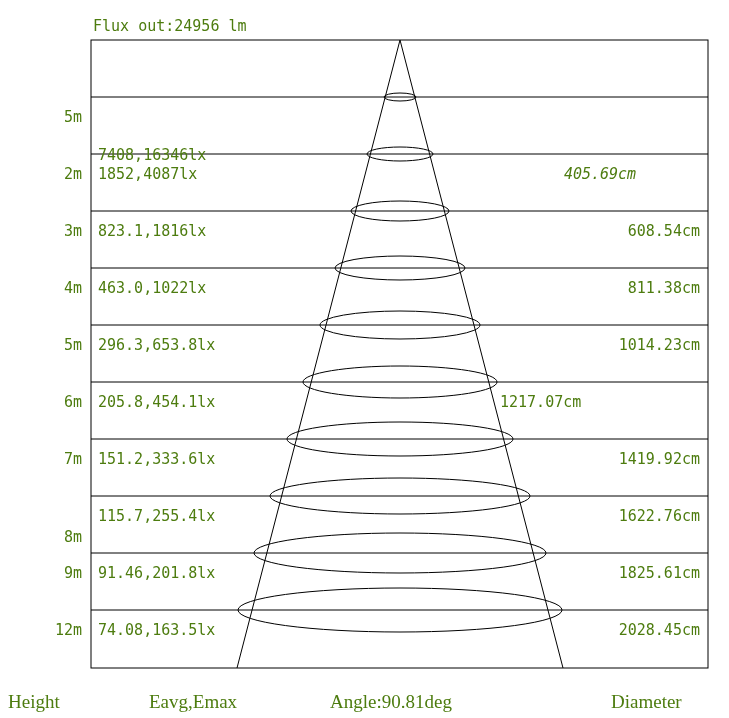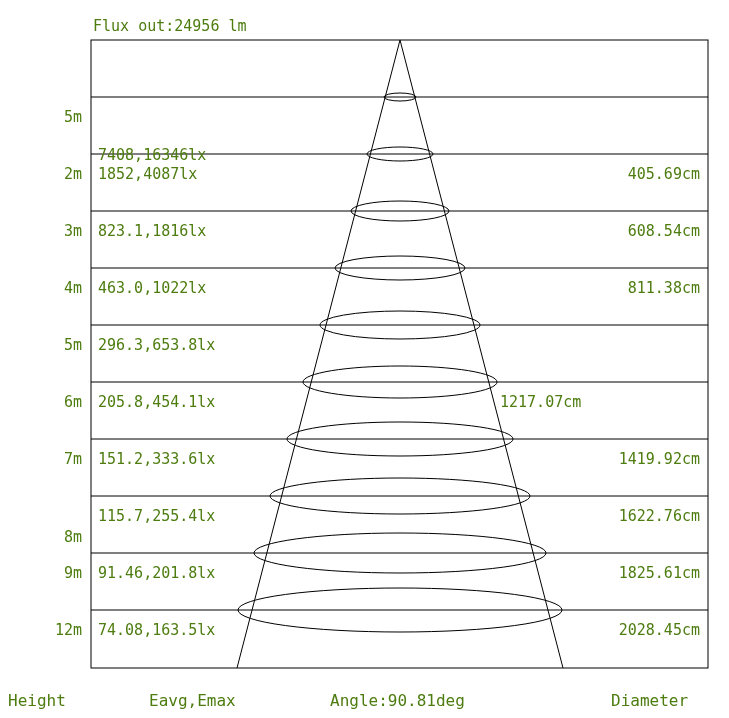--- a/index.html
+++ b/index.html
@@ -32,21 +32,22 @@
     white-space: pre;
     color: #4d7c0f;
   }
   .flux-label {
     font-size: 15px;
   }
   .height-label {
     text-align: right;
   }
   .footer-label {
-    font-size: 16px;
+    font-size: 19px;
+    font-family: Liberation Serif, serif;
   }
 </style>
 </head>
 <body>
 
 <div id="stage">
 
   <svg id="diagram-svg" width="729" height="718" viewBox="0 0 729 718">
 
     <rect x="91" y="40" width="617" height="628" fill="none" stroke="#000000" stroke-width="1"></rect>
@@ -100,23 +101,24 @@
   <div class="lbl" style="left:98px; top:165px;">1852,4087lx</div>
   <div class="lbl" style="left:98px; top:222px;">823.1,1816lx</div>
   <div class="lbl" style="left:98px; top:279px;">463.0,1022lx</div>
   <div class="lbl" style="left:98px; top:336px;">296.3,653.8lx</div>
   <div class="lbl" style="left:98px; top:393px;">205.8,454.1lx</div>
   <div class="lbl" style="left:98px; top:450px;">151.2,333.6lx</div>
   <div class="lbl" style="left:98px; top:507px;">115.7,255.4lx</div>
   <div class="lbl" style="left:98px; top:564px;">91.46,201.8lx</div>
   <div class="lbl" style="left:98px; top:621px;">74.08,163.5lx</div>
 
-  <div class="lbl" style="left:500px; top:165px; width:200px; text-align:right;">405.69cm</div>
+  <div class="lbl" style="left:500px; top:165px; width:200px; text-align:center;font-style:italic;">405.69cm</div>
   <div class="lbl" style="left:500px; top:222px; width:200px; text-align:right;">608.54cm</div>
   <div class="lbl" style="left:500px; top:279px; width:200px; text-align:right;">811.38cm</div>
+  <div class="lbl" style="left:500px; top:336px; width:200px; text-align:right;">1014.23cm</div>
   <div class="lbl" style="left:500px; top:393px; width:200px; text-align:left;">1217.07cm</div>
   <div class="lbl" style="left:500px; top:450px; width:200px; text-align:right;">1419.92cm</div>
   <div class="lbl" style="left:500px; top:507px; width:200px; text-align:right;">1622.76cm</div>
   <div class="lbl" style="left:500px; top:564px; width:200px; text-align:right;">1825.61cm</div>
   <div class="lbl" style="left:500px; top:621px; width:200px; text-align:right;">2028.45cm</div>
 
   <div class="lbl footer-label" style="left:8px; top:691px;">Height</div>
   <div class="lbl footer-label" style="left:149px; top:691px;">Eavg,Emax</div>
   <div class="lbl footer-label" style="left:330px; top:691px;">Angle:90.81deg</div>
   <div class="lbl footer-label" style="left:611px; top:691px;">Diameter</div>

